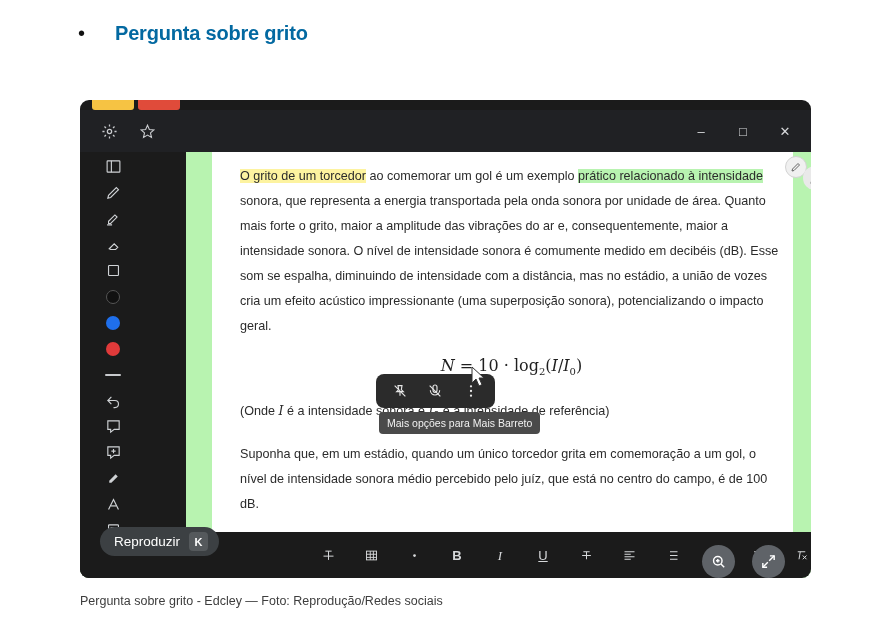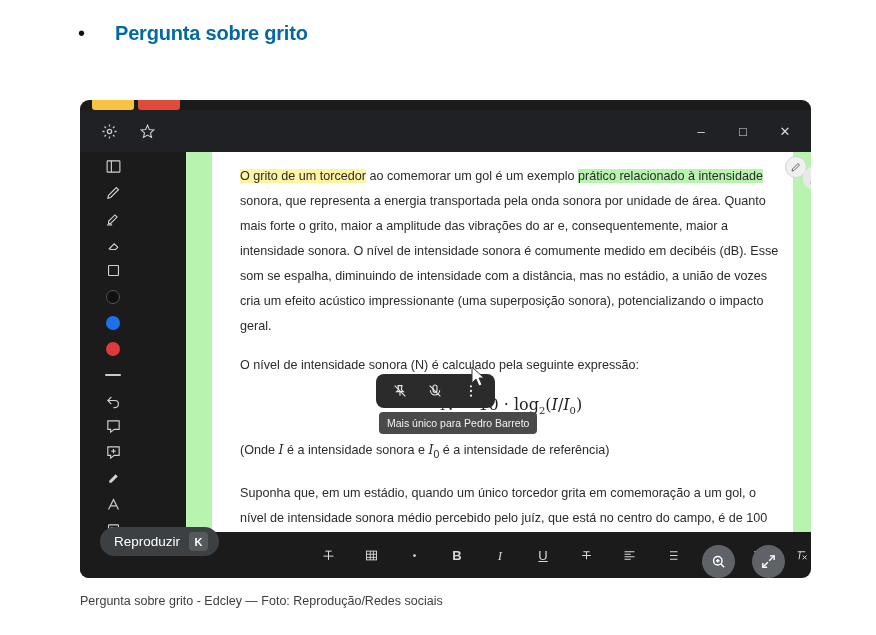--- a/index.html
+++ b/index.html
@@ -432,21 +432,20 @@
         <div class="pencil-badge2">
           <svg viewBox="0 0 24 24" width="13" height="13" fill="none" stroke="currentColor" stroke-width="2">
               <path d="M4 20l4-1 11-11-3-3L5 16z"></path>
             </svg>
         </div>
 
         <div class="sheet-inner">
           <p class="p">
             <span class="hl-yellow">O grito de um torcedor</span><span> ao comemorar um gol é um exemplo </span><span class="hl-green">prático relacionado à intensidade</span><span> sonora, que representa a energia transportada pela onda sonora por unidade de área. Quanto mais forte o grito, maior a amplitude das vibrações do ar e, consequentemente, maior a intensidade sonora. O nível de intensidade sonora é comumente medido em decibéis (dB). Esse som se espalha, diminuindo de intensidade com a distância, mas no estádio, a união de vozes cria um efeito acústico impressionante (uma superposição sonora), potencializando o impacto geral.</span>
           </p>
-          <p class="p">O nível de intensidade sonora (N) é calculado pela seguinte expressão:</p>
           <div class="formula">
             <span class="it">N</span> = 10 · log<sub>2</sub>(<span class="it">I</span>/<span class="it">I</span><sub>0</sub>)
           </div>
           <p class="p">(Onde <span class="it">I</span> é a intensidade sonora e <span class="it">I</span><sub>0</sub> é a intensidade de referência)</p>
           <p class="p">Suponha que, em um estádio, quando um único torcedor grita em comemoração a um gol, o nível de intensidade sonora médio percebido pelo juíz, que está no centro do campo, é de 100 dB.</p>
 
         </div>
       </div>
 
       <div class="call-pill">
@@ -466,21 +465,21 @@
         </span>
         <span class="ci">
           <svg viewBox="0 0 24 24" width="16" height="16" fill="currentColor">
               <circle cx="12" cy="5" r="1.7"></circle>
               <circle cx="12" cy="12" r="1.7"></circle>
               <circle cx="12" cy="19" r="1.7"></circle>
             </svg>
         </span>
       </div>
 
-      <div class="tooltip">Mais único para Pedro Barreto</div>
+      <div class="tooltip">Mais opções para Mais Barreto</div>
 
       <div class="cursor">
         <svg width="16" height="22" viewBox="0 0 16 22">
           <path d="M2 1 L2 17 L6 13 L9 20 L12 18.6 L9 12 L14 12 Z" fill="#ffffff" stroke="#333" stroke-width="1"></path>
         </svg>
       </div>
 
       <div class="fab fab-zoom">
         <svg viewBox="0 0 24 24" width="17" height="17" fill="none" stroke="currentColor" stroke-width="2">
             <circle cx="11" cy="11" r="6"></circle>

